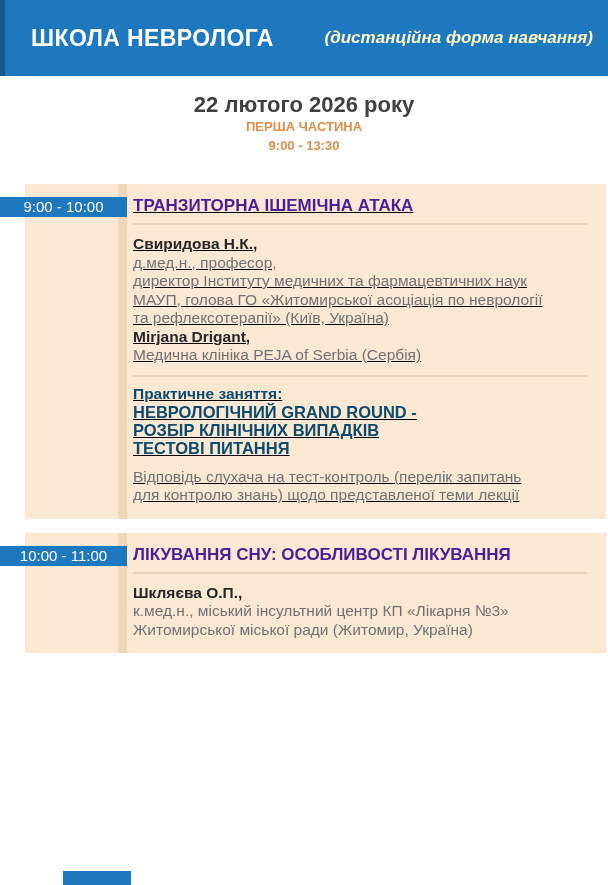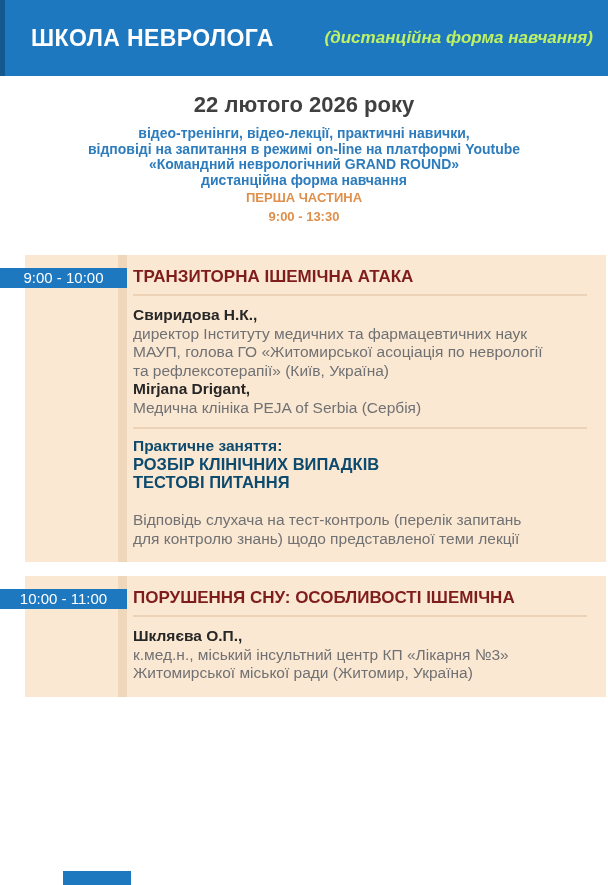--- a/index.html
+++ b/index.html
@@ -17,126 +17,122 @@
     position:absolute; top:0; left:0; width:5px; height:76px;
     background:#15588d;
   }
   .topbar-title {
     position:absolute; left:31px; top:50%; transform:translateY(-50%);
     color:#ffffff; font-size:23px; font-weight:bold; letter-spacing:.4px;
     white-space:nowrap;
   }
   .topbar-subtitle {
     position:absolute; right:15px; top:50%; transform:translateY(-50%);
-    color:#bef264; font-size:17px; font-style:italic; font-weight:600;
+    color:#fef9c3; font-size:17px; font-style:italic; font-weight:600;
     white-space:nowrap;
   }
   
   .intro { padding-top:93px; text-align:center; }
   .date-heading { color:#404040; font-size:22px; font-weight:bold; line-height:24px; }
   .desc { margin-top:9px; color:#2d7cbd; font-weight:bold; font-size:14px; line-height:15.5px; }
   .desc-line { white-space:nowrap; }
   .part { color:#df8f4c; font-weight:bold; font-size:13px; line-height:19px; }
   
   .card {
     position:relative; margin-left:25px; width:581px;
     background:#fbe8d3;
   }
-  .card-1 { margin-top:29px; }
+  .card-1 { margin-top:29px;text-decoration:underline; }
   .card-2 { margin-top:14px; }
   .stripe {
     position:absolute; left:93px; top:0; bottom:0; width:9px;
     background:#eed7bb;
   }
   .badge {
     position:absolute; left:-25px; top:13px; width:127px; height:20px;
     background:#1e78c0; color:#ffffff; font-size:15px; line-height:20px;
     text-align:center; white-space:nowrap;
   }
   .card-content { padding:12px 19px 14px 108px; }
   .card-title {
-    font-size:17px; line-height:20px; font-weight:bold; color:#7f1d1d;
+    font-size:17px; line-height:20px; font-weight:bold; color:#4c1d95;
     white-space:nowrap;
   }
   .hr { height:2px; background:#ecd2b6; margin-top:7px; }
   .speakers { margin-top:10px; font-size:15.5px; line-height:18.5px; color:#707173; }
   .speakers .name { font-weight:bold; color:#272727; }
   .line { white-space:nowrap; }
   .divider-2 { margin-top:10px; }
   .practical { margin-top:8px; color:#0c4a6e; font-weight:bold; }
   .practical .p-label { font-size:15.5px; line-height:18px; }
   .practical .p-line { font-size:16.5px; line-height:18px; white-space:nowrap; }
-  .notes { margin-top:20px; font-size:15.5px; line-height:18.5px; color:#707173; }
+  .notes { margin-top:11px; font-size:15.5px; line-height:18.5px; color:#707173; }
   
   .clipped-badge {
     position:absolute; left:63px; top:871px; width:68px; height:14px;
     background:#1e78c0;
   }
 </style>
 </head>
 <body>
 
 <div class="page">
 
   <header class="topbar">
     <div class="topbar-edge"></div>
     <div class="topbar-title">ШКОЛА НЕВРОЛОГА</div>
     <div class="topbar-subtitle">(дистанційна форма навчання)</div>
   </header>
 
   <section class="intro">
     <div class="date-heading">22 лютого 2026 року</div>
-    <div class="desc">
-      <div class="desc-line">відео-тренінги, відео-лекції, практичні навички,</div>
-      <div class="desc-line">відповіді на запитання в режимі on-line на платформі Youtube</div>
-      <div class="desc-line">«Командний неврологічний GRAND ROUND»</div>
-      <div class="desc-line">дистанційна форма навчання</div>
-    </div>
     <div class="part">
       <div>ПЕРША ЧАСТИНА</div>
       <div>9:00 - 13:30</div>
     </div>
   </section>
 
   <section class="card card-1">
     <div class="stripe"></div>
     <div class="badge">
       <span>9:00 - 10:00</span>
     </div>
     <div class="card-content">
       <div class="card-title">ТРАНЗИТОРНА ІШЕМІЧНА АТАКА</div>
       <div class="hr"></div>
       <div class="speakers">
         <div class="line name">Свиридова Н.К.,</div>
+        <div class="line">д.мед.н., професор,</div>
         <div class="line">директор Інституту медичних та фармацевтичних наук</div>
         <div class="line">МАУП, голова ГО «Житомирської асоціація по неврології</div>
         <div class="line">та рефлексотерапії» (Київ, Україна)</div>
         <div class="line name">Mirjana Drigant,</div>
         <div class="line">Медична клініка PEJA of Serbia (Сербія)</div>
       </div>
       <div class="hr divider-2"></div>
       <div class="practical">
         <div class="p-label">Практичне заняття:</div>
+        <div class="p-line">НЕВРОЛОГІЧНИЙ GRAND ROUND -</div>
         <div class="p-line">РОЗБІР КЛІНІЧНИХ ВИПАДКІВ</div>
         <div class="p-line">ТЕСТОВІ ПИТАННЯ</div>
       </div>
       <div class="notes">
         <div class="line">Відповідь слухача на тест-контроль (перелік запитань</div>
         <div class="line">для контролю знань) щодо представленої теми лекції</div>
       </div>
     </div>
   </section>
 
   <section class="card card-2">
     <div class="stripe"></div>
     <div class="badge">
       <span>10:00 - 11:00</span>
     </div>
     <div class="card-content">
-      <div class="card-title">ПОРУШЕННЯ СНУ: ОСОБЛИВОСТІ ІШЕМІЧНА</div>
+      <div class="card-title">ЛІКУВАННЯ СНУ: ОСОБЛИВОСТІ ЛІКУВАННЯ</div>
       <div class="hr"></div>
       <div class="speakers">
         <div class="line name">Шкляєва О.П.,</div>
         <div class="line">к.мед.н., міський інсультний центр КП «Лікарня №3»</div>
         <div class="line">Житомирської міської ради (Житомир, Україна)</div>
       </div>
     </div>
   </section>
 
   <div class="clipped-badge"></div>

